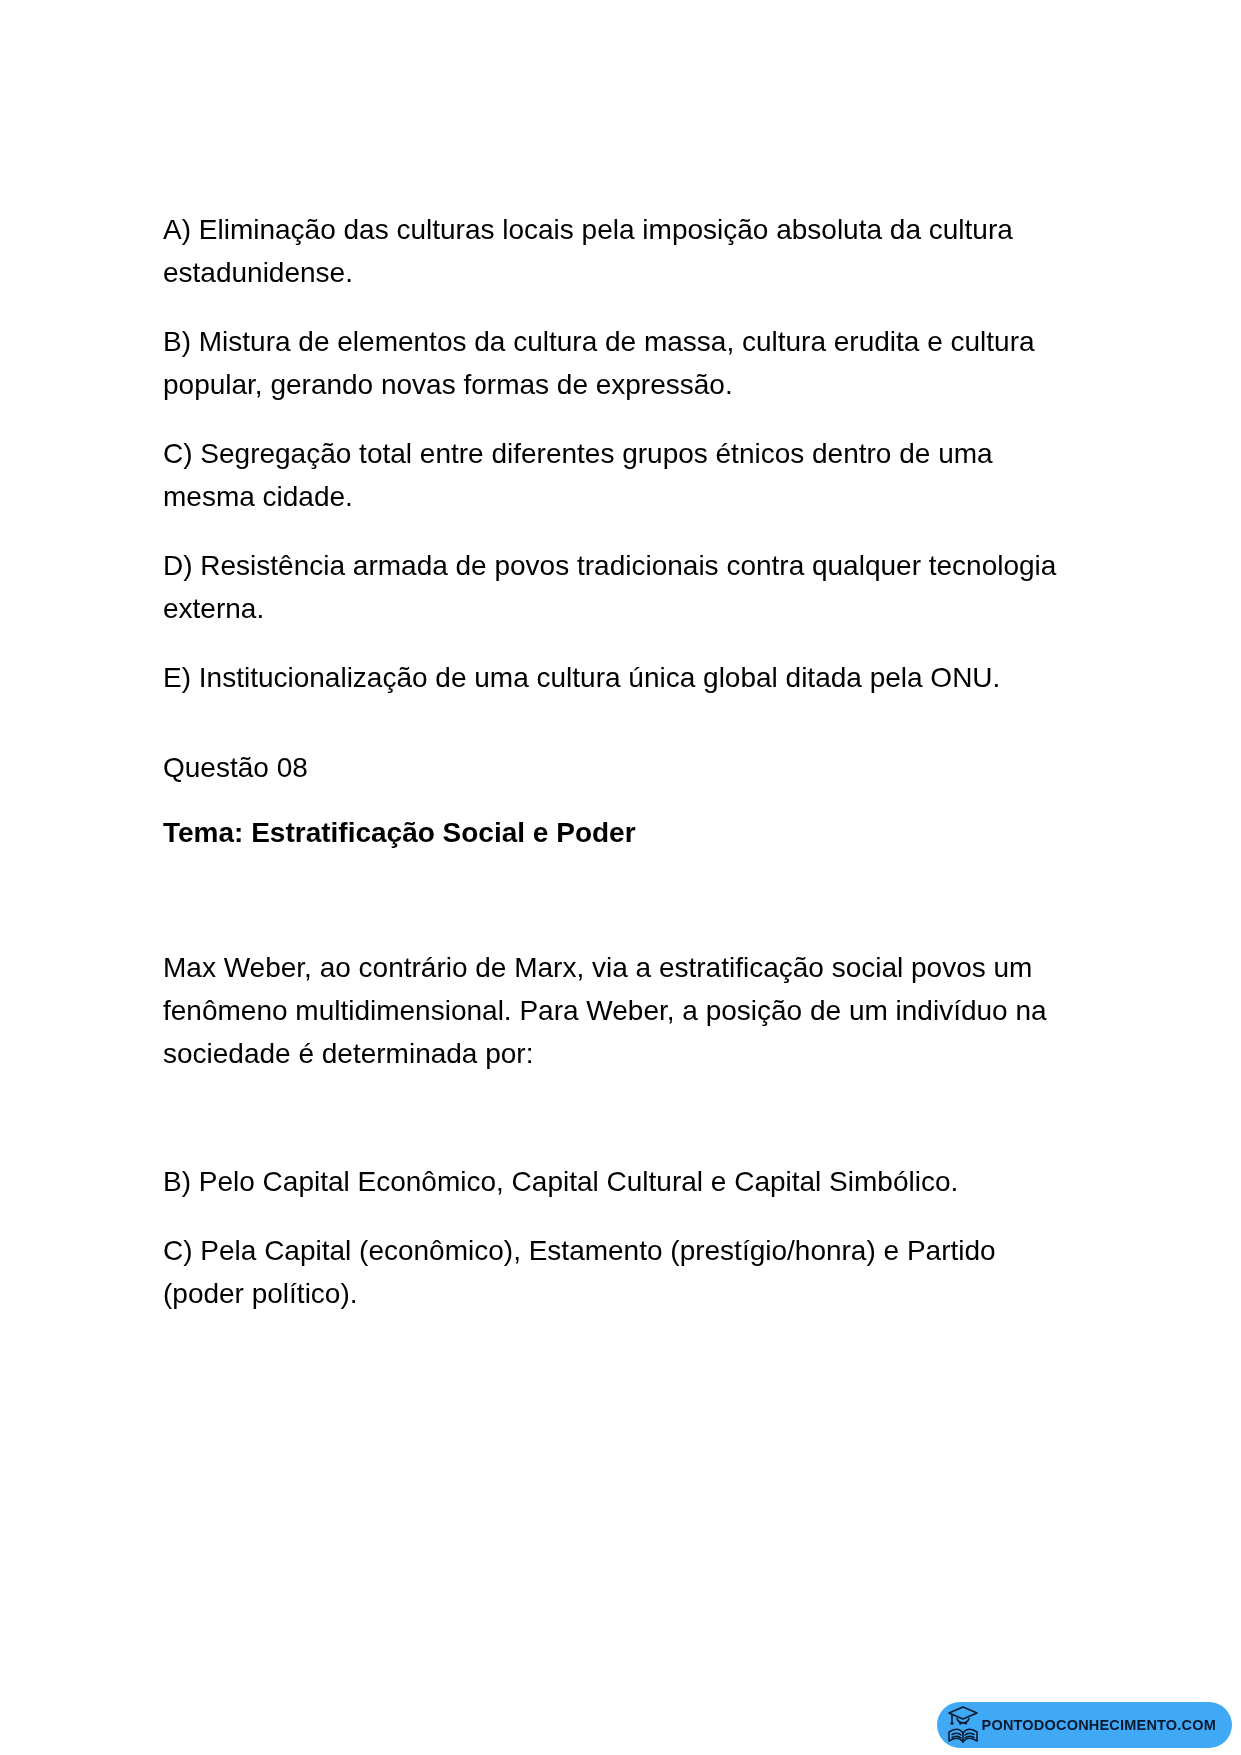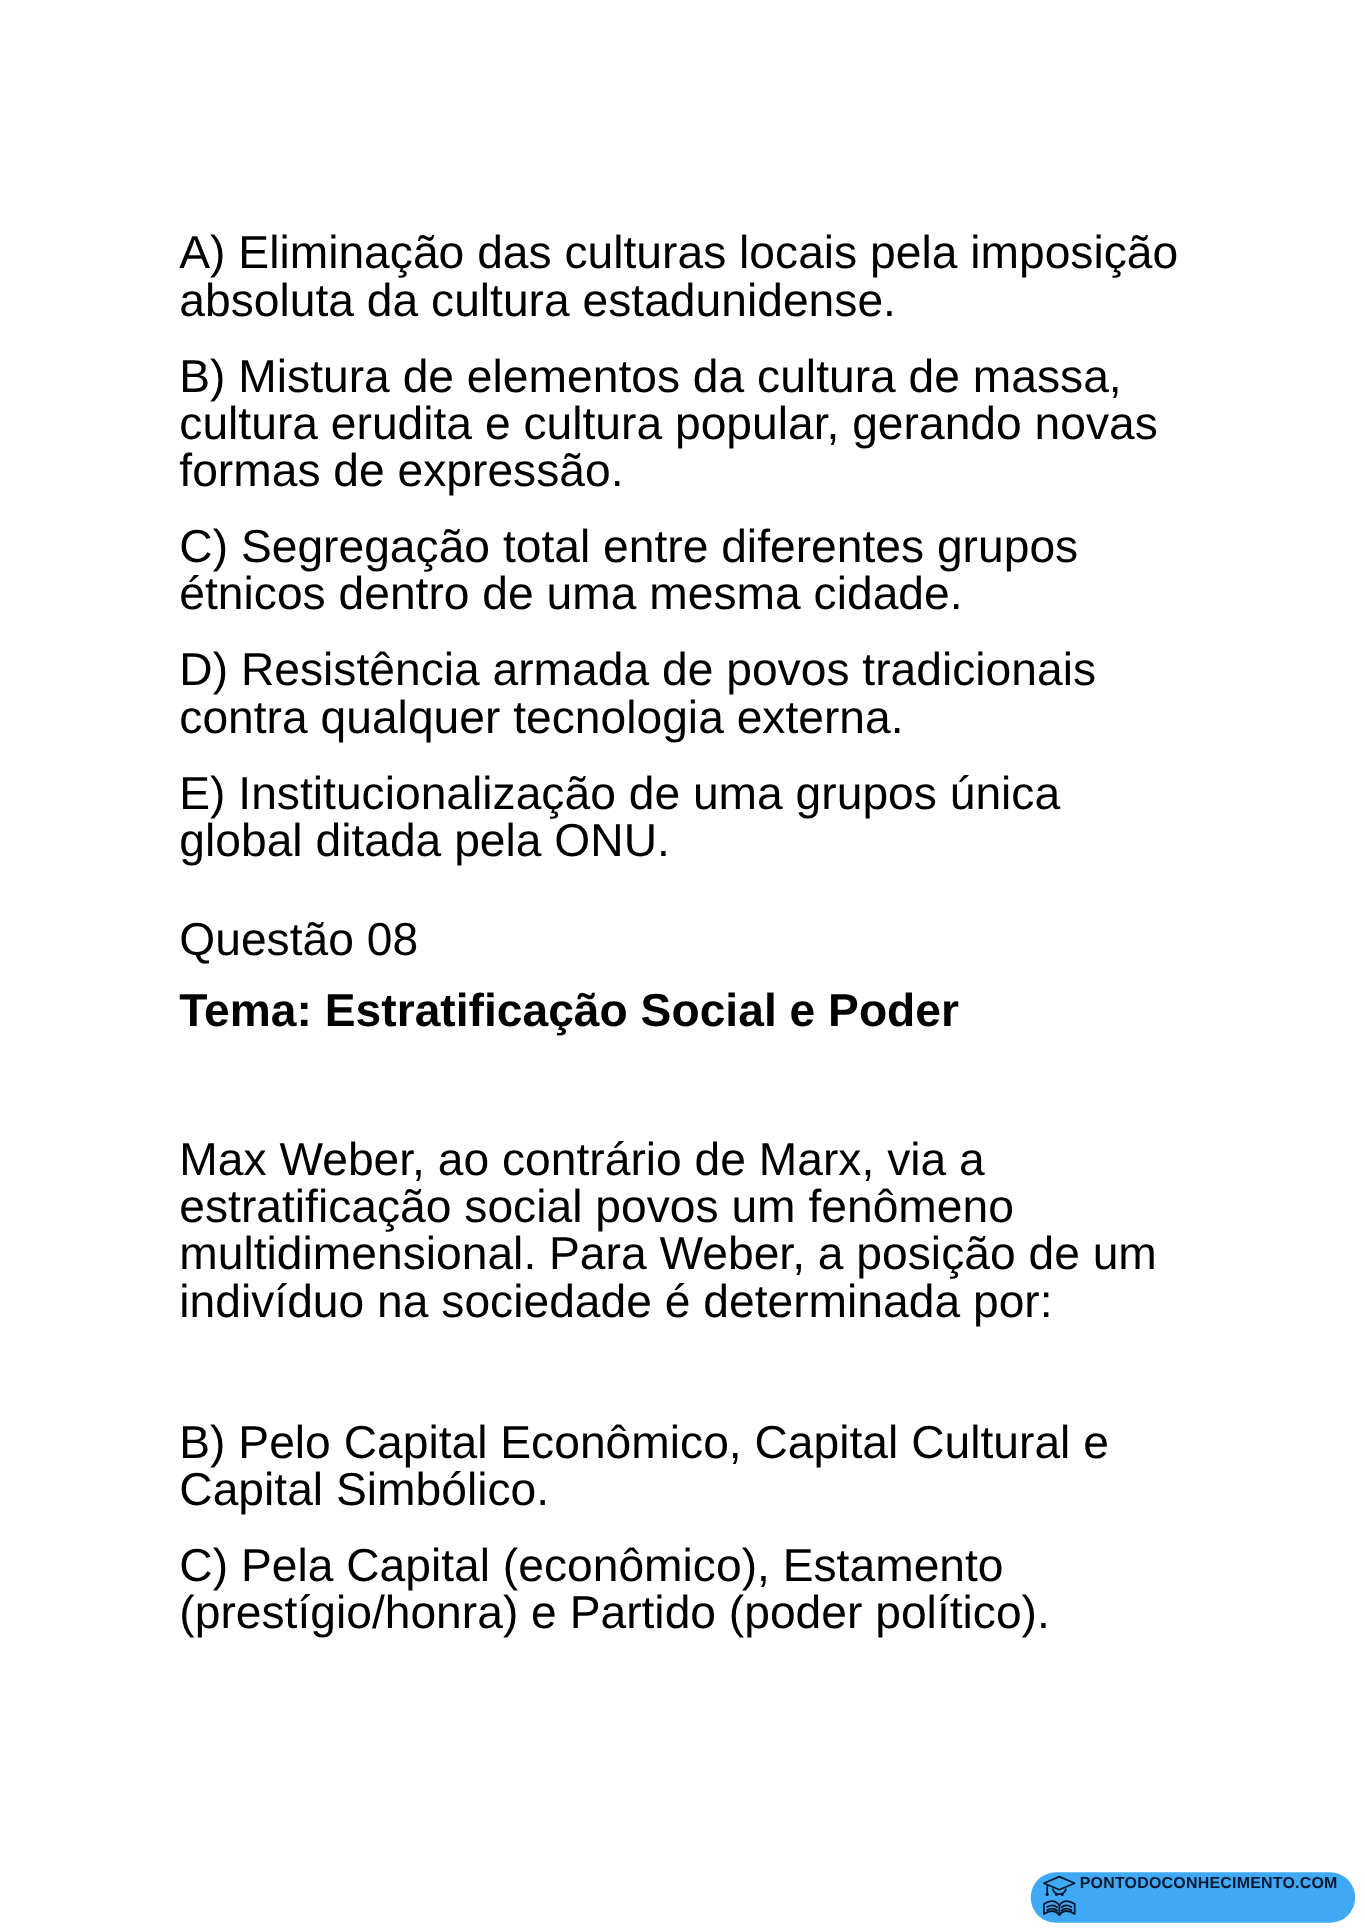--- a/index.html
+++ b/index.html
@@ -17,21 +17,21 @@
   .page {
     position: absolute;
     inset: 0;
     background: #ffffff;
   }
   .content {
     position: absolute;
     left: 163px;
     top: 208px;
     width: 910px;
-    font-size: 42px;
+    font-size: 28px;
     line-height: 43px;
     letter-spacing: 0;
     color: #000000;
   }
   .content p { margin: 0 0 26px 0; }
   .q-number {
     font-weight: 400;
     margin: 47px 0 22px 0 !important;
   }
   .q-theme {
@@ -41,20 +41,21 @@
   .statement {
     margin: 92px 0 85px 0 !important;
   }
   .site-badge {
     position: absolute;
     right: 9px;
     bottom: 7px;
     height: 46px;
     box-sizing: border-box;
     display: flex;
+    align-items: center;
     gap: 3px;
     padding: 2px 16px 2px 10px;
     border-radius: 24px;
     background: #3FA9F5;
     color: #0A1930;
     cursor: pointer;
   }
   .badge-icon { display: block; line-height: 0; }
   .badge-icon svg {
     display: block;
@@ -75,21 +76,21 @@
 </head>
 <body style="background: rgb(255, 255, 255); color: rgb(0, 0, 0);">
 
 <div class="page">
   <div class="content">
 
     <p>A) Eliminação das culturas locais pela imposição absoluta da cultura estadunidense.</p>
     <p>B) Mistura de elementos da cultura de massa, cultura erudita e cultura popular, gerando novas formas de expressão.</p>
     <p>C) Segregação total entre diferentes grupos étnicos dentro de uma mesma cidade.</p>
     <p>D) Resistência armada de povos tradicionais contra qualquer tecnologia externa.</p>
-    <p>E) Institucionalização de uma grupos única global ditada pela ONU.</p>
+    <p>E) Institucionalização de uma cultura única global ditada pela ONU.</p>
 
     <p class="q-number">Questão 08</p>
     <p class="q-theme">Tema: Estratificação Social e Poder</p>
 
     <p class="statement">Max Weber, ao contrário de Marx, via a estratificação social povos um fenômeno multidimensional. Para Weber, a posição de um indivíduo na sociedade é determinada por:</p>
 
     <p>B) Pelo Capital Econômico, Capital Cultural e Capital Simbólico.</p>
     <p>C) Pela Capital (econômico), Estamento (prestígio/honra) e Partido (poder político).</p>
 
   </div>

